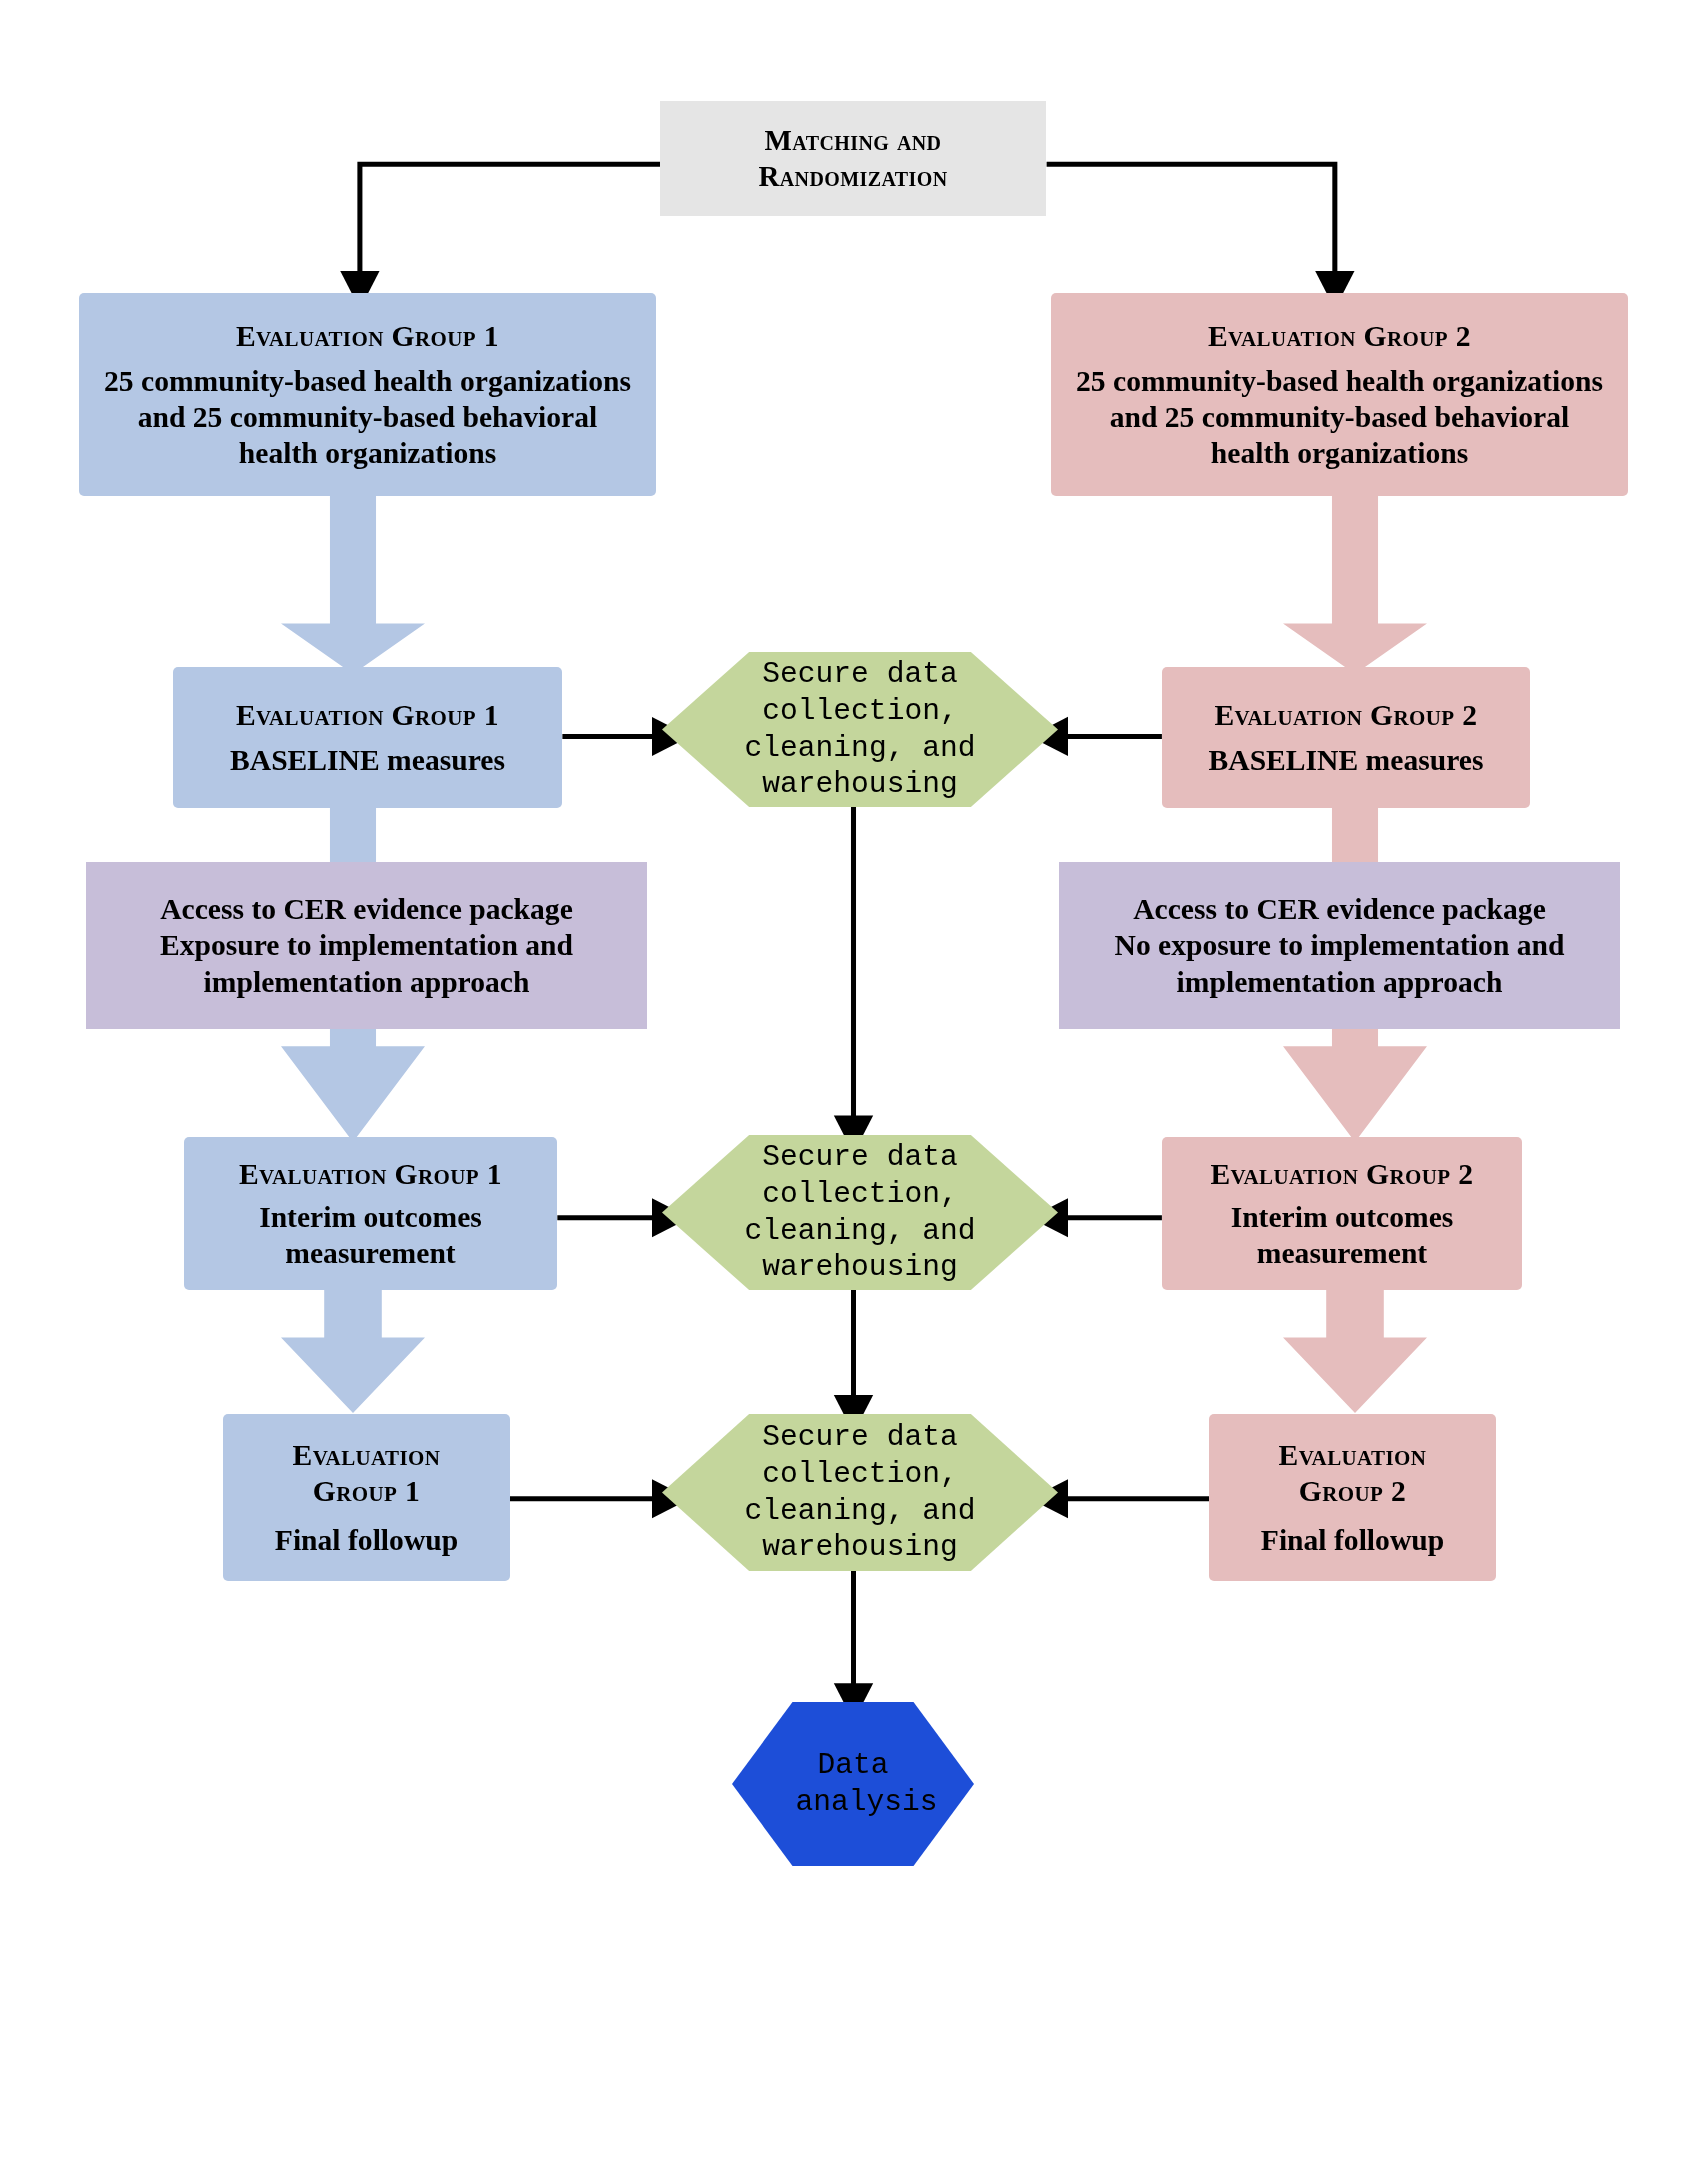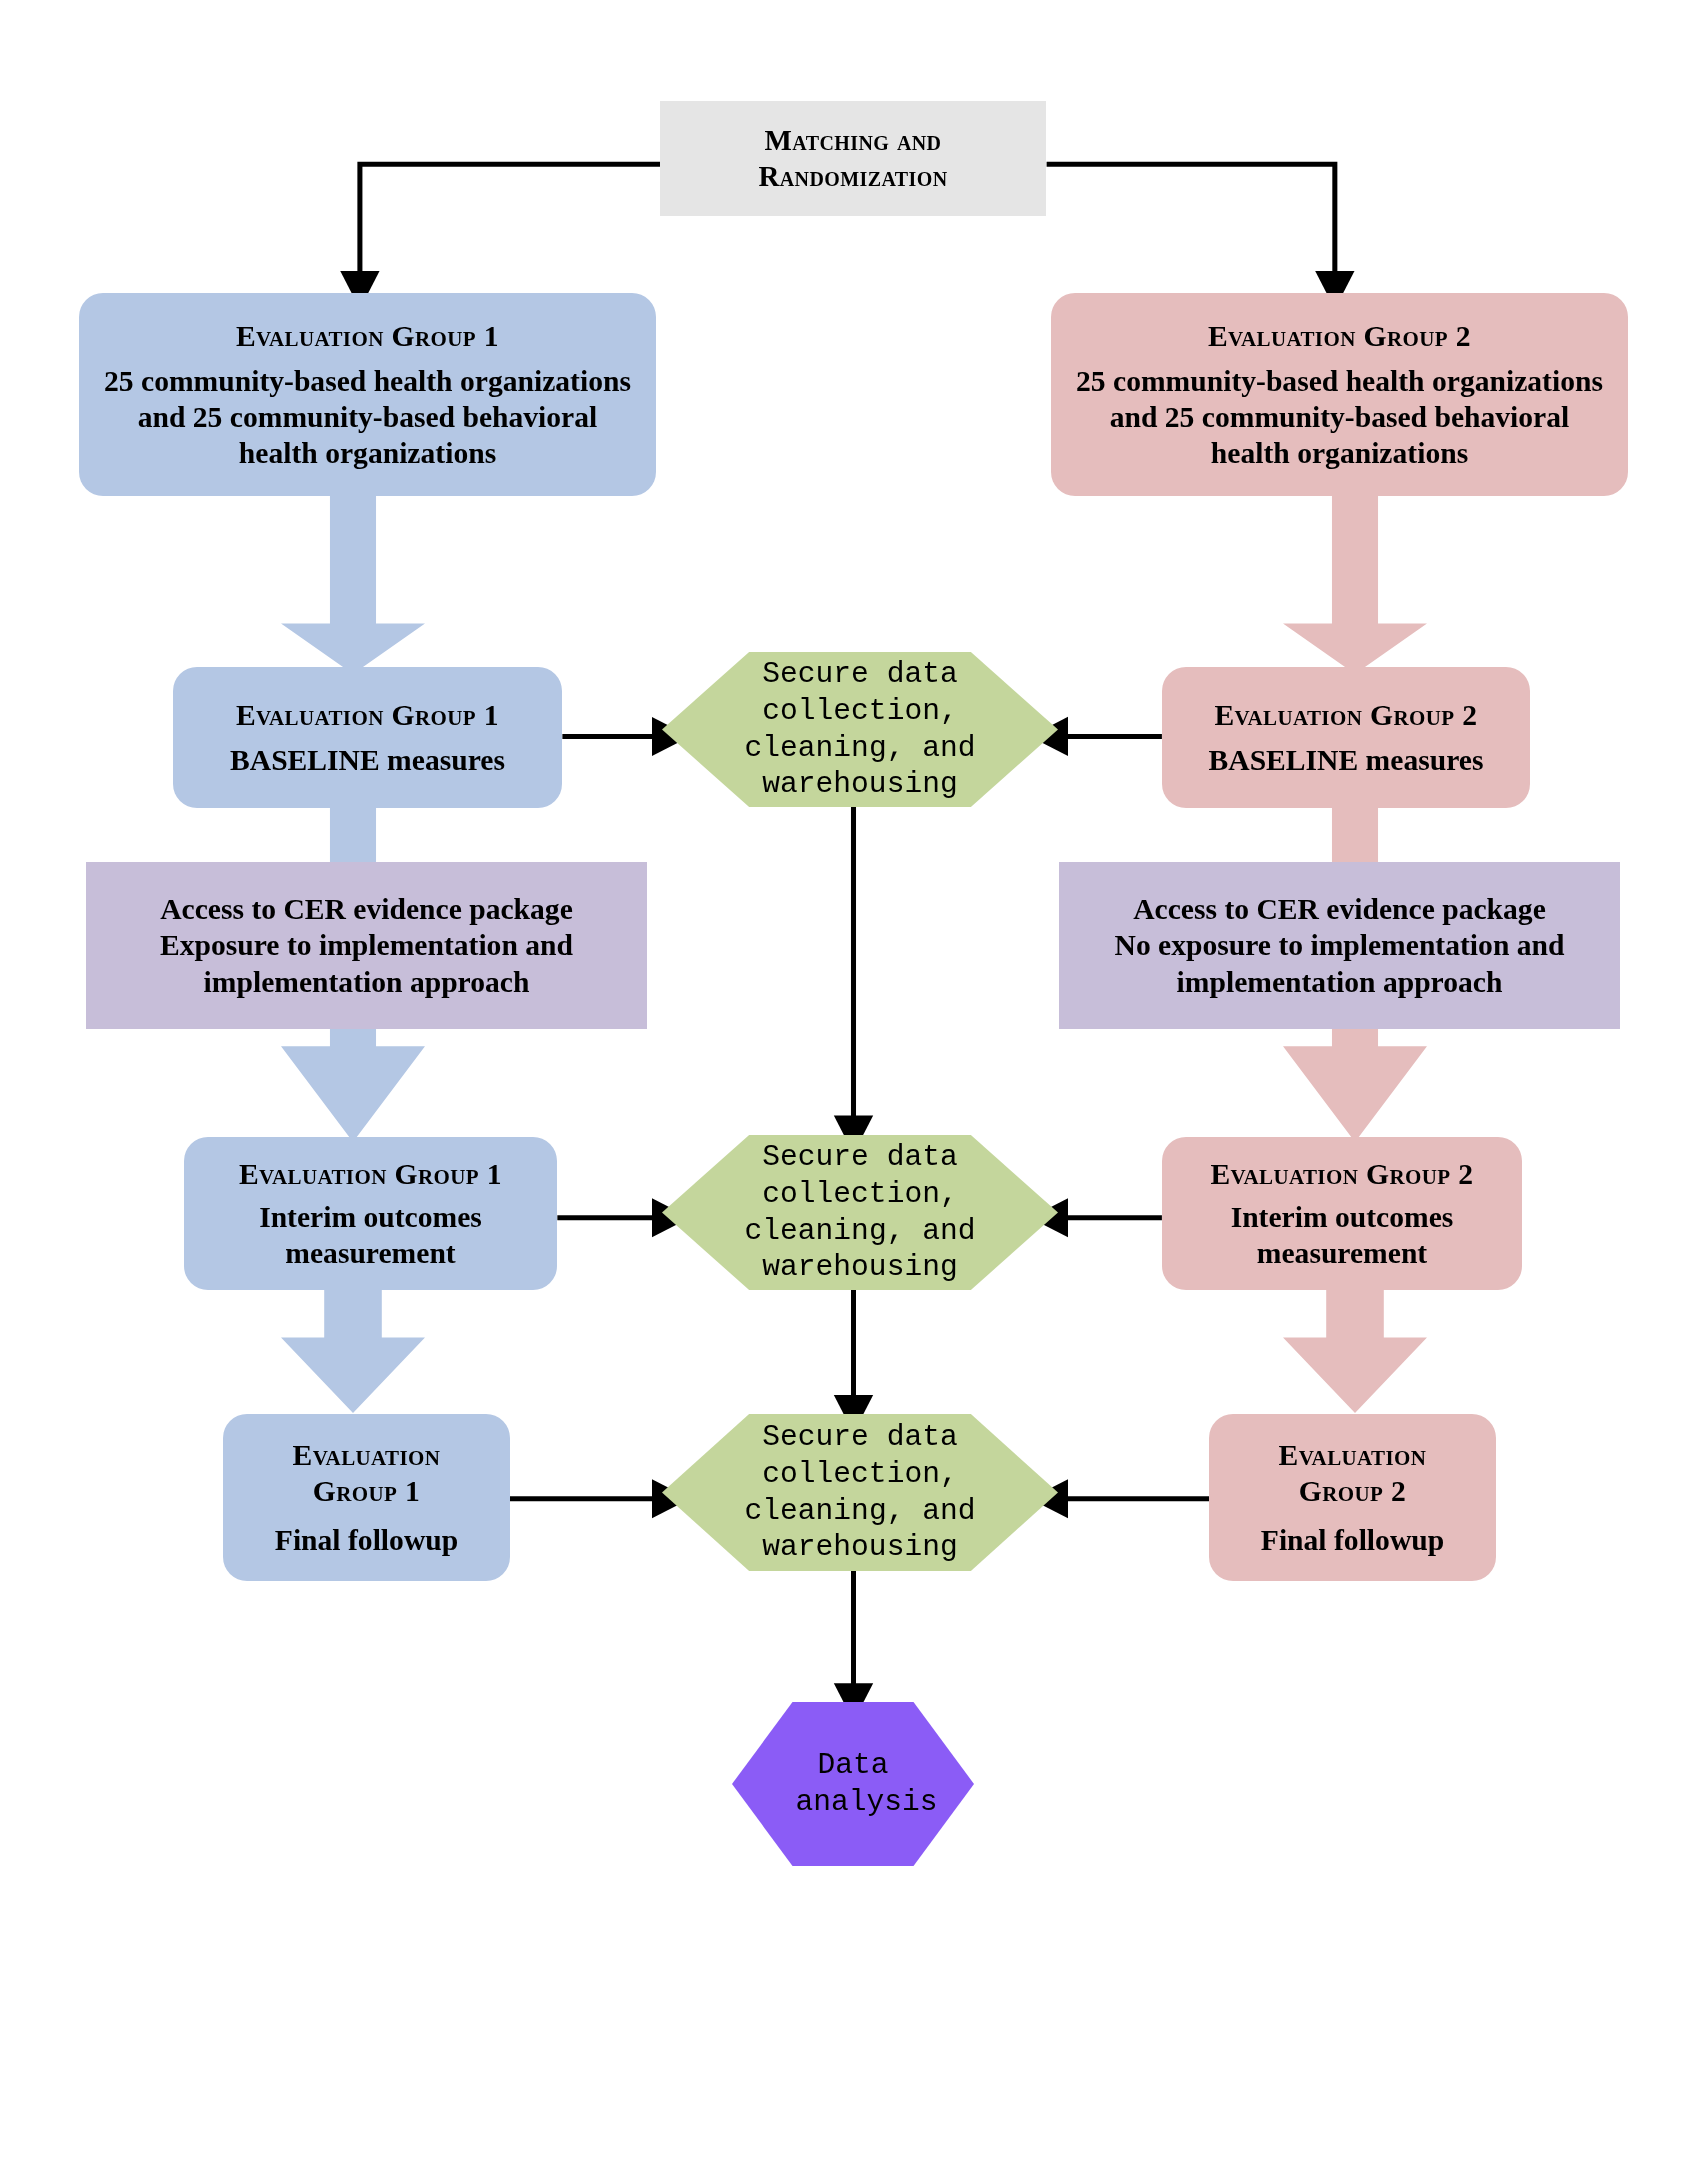--- a/index.html
+++ b/index.html
@@ -18,21 +18,21 @@
   
   .node {
     position: absolute;
     display: flex;
     flex-direction: column;
     align-items: center;
     justify-content: center;
     text-align: center;
     line-height: 1.22;
   }
-  .rounded { border-radius: 24px; }
+  .rounded { border-radius: 5px; }
   .rect    { border-radius: 0; }
 
   .title {
     font-weight: bold;
     font-variant: small-caps;
     letter-spacing: 0.4px;
   }
   .sub { font-weight: bold; }
 
   
@@ -181,18 +181,18 @@
 
   <div class="node rounded" style="left:1209px; top:1414px; width:287px; height:167px; background:#e5bdbd; padding:4.3px 24.5px;">
     <span class="title fs-title" style="max-width:216px;">Evaluation Group 2</span>
     <span class="sub fs-body" style="margin-top:13px;">Final followup</span>
   </div>
 
   <div class="hex fs-hex" style="left:662px; top:1414px; width:396px; height:157px; background:#c4d69c;">
     <span style="max-width:238px; display:inline-block;">Secure data collection, cleaning, and warehousing</span>
   </div>
 
-  <div class="hex small fs-hex" style="left:732px; top:1702px; width:242px; height:164px; background:#8b5cf6;">
+  <div class="hex small fs-hex" style="left:732px; top:1702px; width:242px; height:164px; background:#1d4ed8;">
     <span style="max-width:115px; display:inline-block;">Data analysis</span>
   </div>
 
 </div>
 
 
 </body></html>

